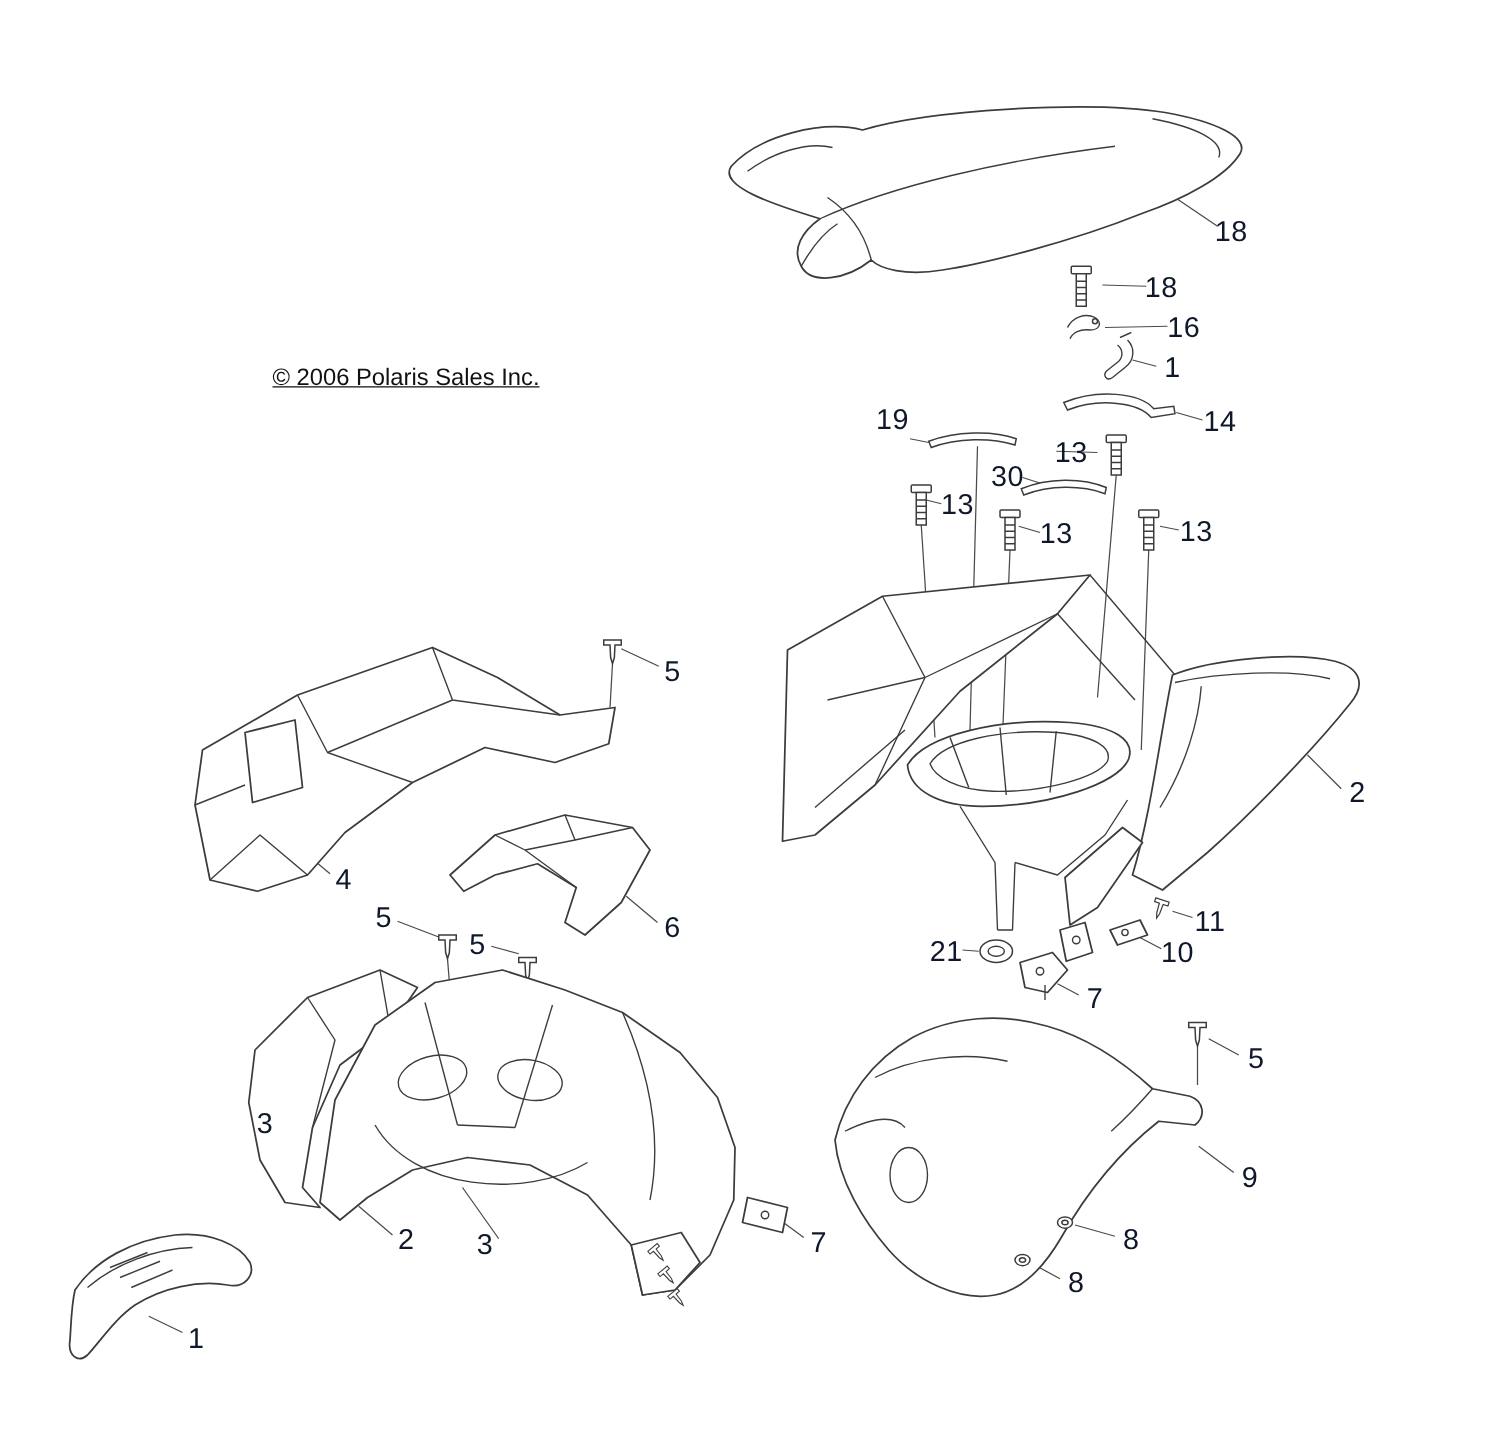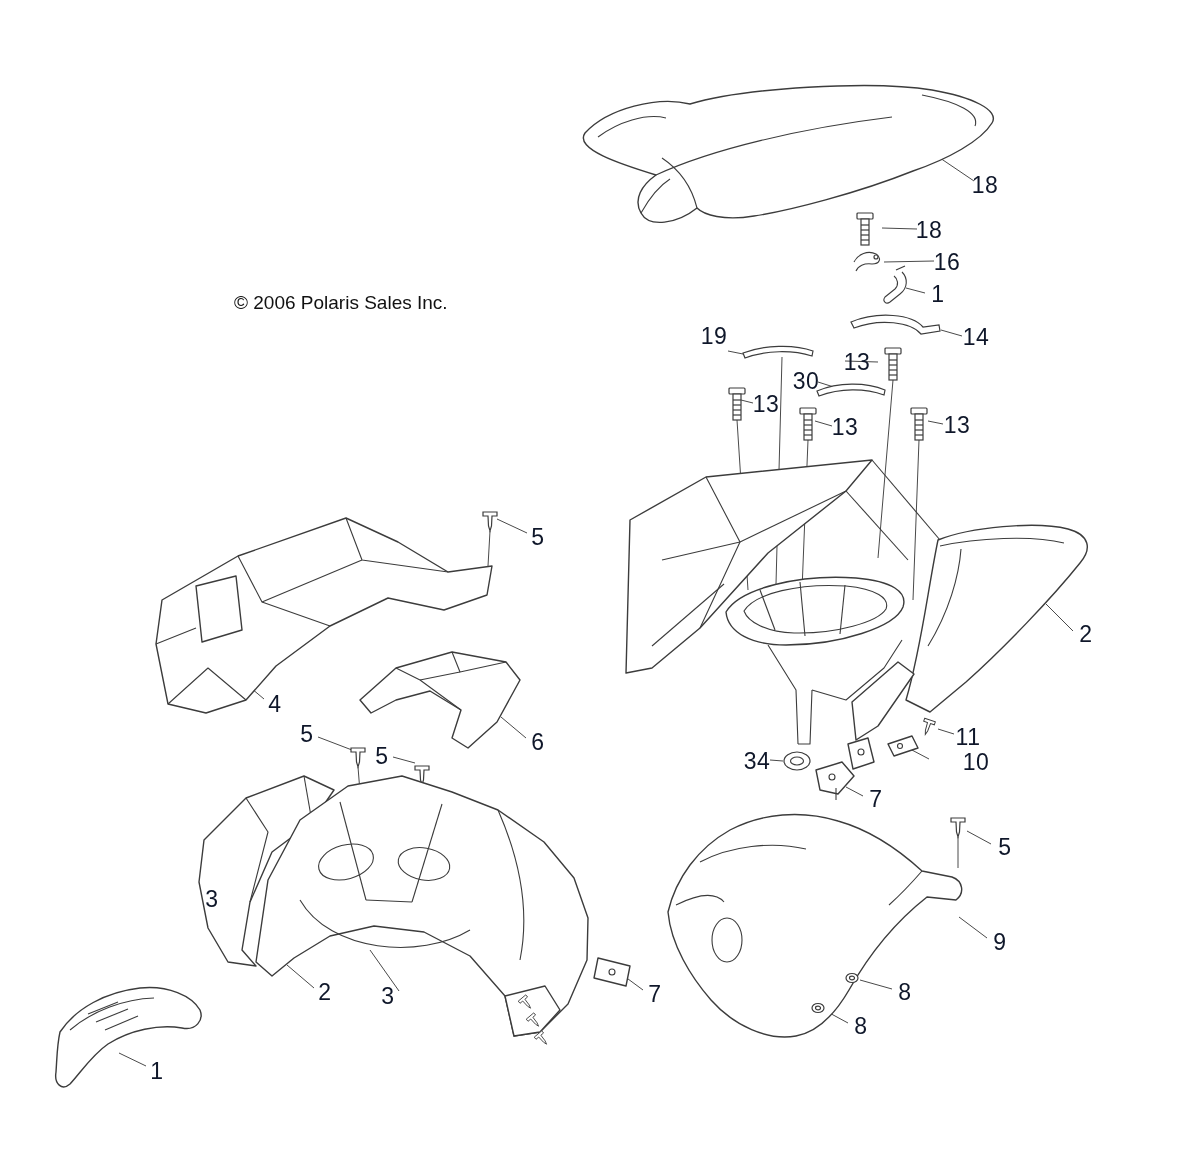--- a/index.html
+++ b/index.html
@@ -1,17 +1,17 @@
 <!DOCTYPE html>
 <html><head>
 <meta charset="utf-8">
 <style>
   html,body{margin:0;padding:0;background:#fff;}
   .stage{position:relative;width:1200px;height:1152px;background:#ffffff;font-family:"Liberation Sans",sans-serif;overflow:hidden;}
-  .copyright{position:absolute;left:234px;top:292px;font-size:19px;color:#111;}
+  .copyright{position:absolute;left:218px;top:292px;font-size:19px;color:#111;text-decoration:underline;}
   .callout{position:absolute;transform:translate(-50%,-50%);font-size:23px;color:#0f172a;letter-spacing:0.5px;}
   svg.art{position:absolute;left:0;top:0;}
   .part{fill:#ffffff;stroke:#3c3c3c;stroke-width:1.4;stroke-linejoin:round;}
   .detail{fill:none;stroke:#3c3c3c;stroke-width:1.1;stroke-linejoin:round;}
   .leader{fill:none;stroke:#4a4a4a;stroke-width:1;}
   .hw{fill:#ffffff;stroke:#3c3c3c;stroke-width:1.2;}
 </style>
 </head>
 <body>
 
@@ -233,22 +233,22 @@
   <div class="callout" style="left:766px;top:404px">13</div>
   <div class="callout" style="left:845px;top:427px">13</div>
   <div class="callout" style="left:957px;top:425px">13</div>
   <div class="callout" style="left:538px;top:537px">5</div>
   <div class="callout" style="left:1086px;top:634px">2</div>
   <div class="callout" style="left:275px;top:704px">4</div>
   <div class="callout" style="left:307px;top:734px">5</div>
   <div class="callout" style="left:538px;top:742px">6</div>
   <div class="callout" style="left:382px;top:756px">5</div>
   <div class="callout" style="left:968px;top:737px">11</div>
-  <div class="callout" style="left:976px;top:762px">10</div>
-  <div class="callout" style="left:757px;top:761px">34</div>
+  <div class="callout" style="left:942px;top:762px">10</div>
+  <div class="callout" style="left:757px;top:761px">21</div>
   <div class="callout" style="left:876px;top:799px">7</div>
   <div class="callout" style="left:1005px;top:847px">5</div>
   <div class="callout" style="left:212px;top:899px">3</div>
   <div class="callout" style="left:1000px;top:942px">9</div>
   <div class="callout" style="left:325px;top:992px">2</div>
   <div class="callout" style="left:388px;top:996px">3</div>
   <div class="callout" style="left:655px;top:994px">7</div>
   <div class="callout" style="left:905px;top:992px">8</div>
   <div class="callout" style="left:861px;top:1026px">8</div>
   <div class="callout" style="left:157px;top:1071px">1</div>

